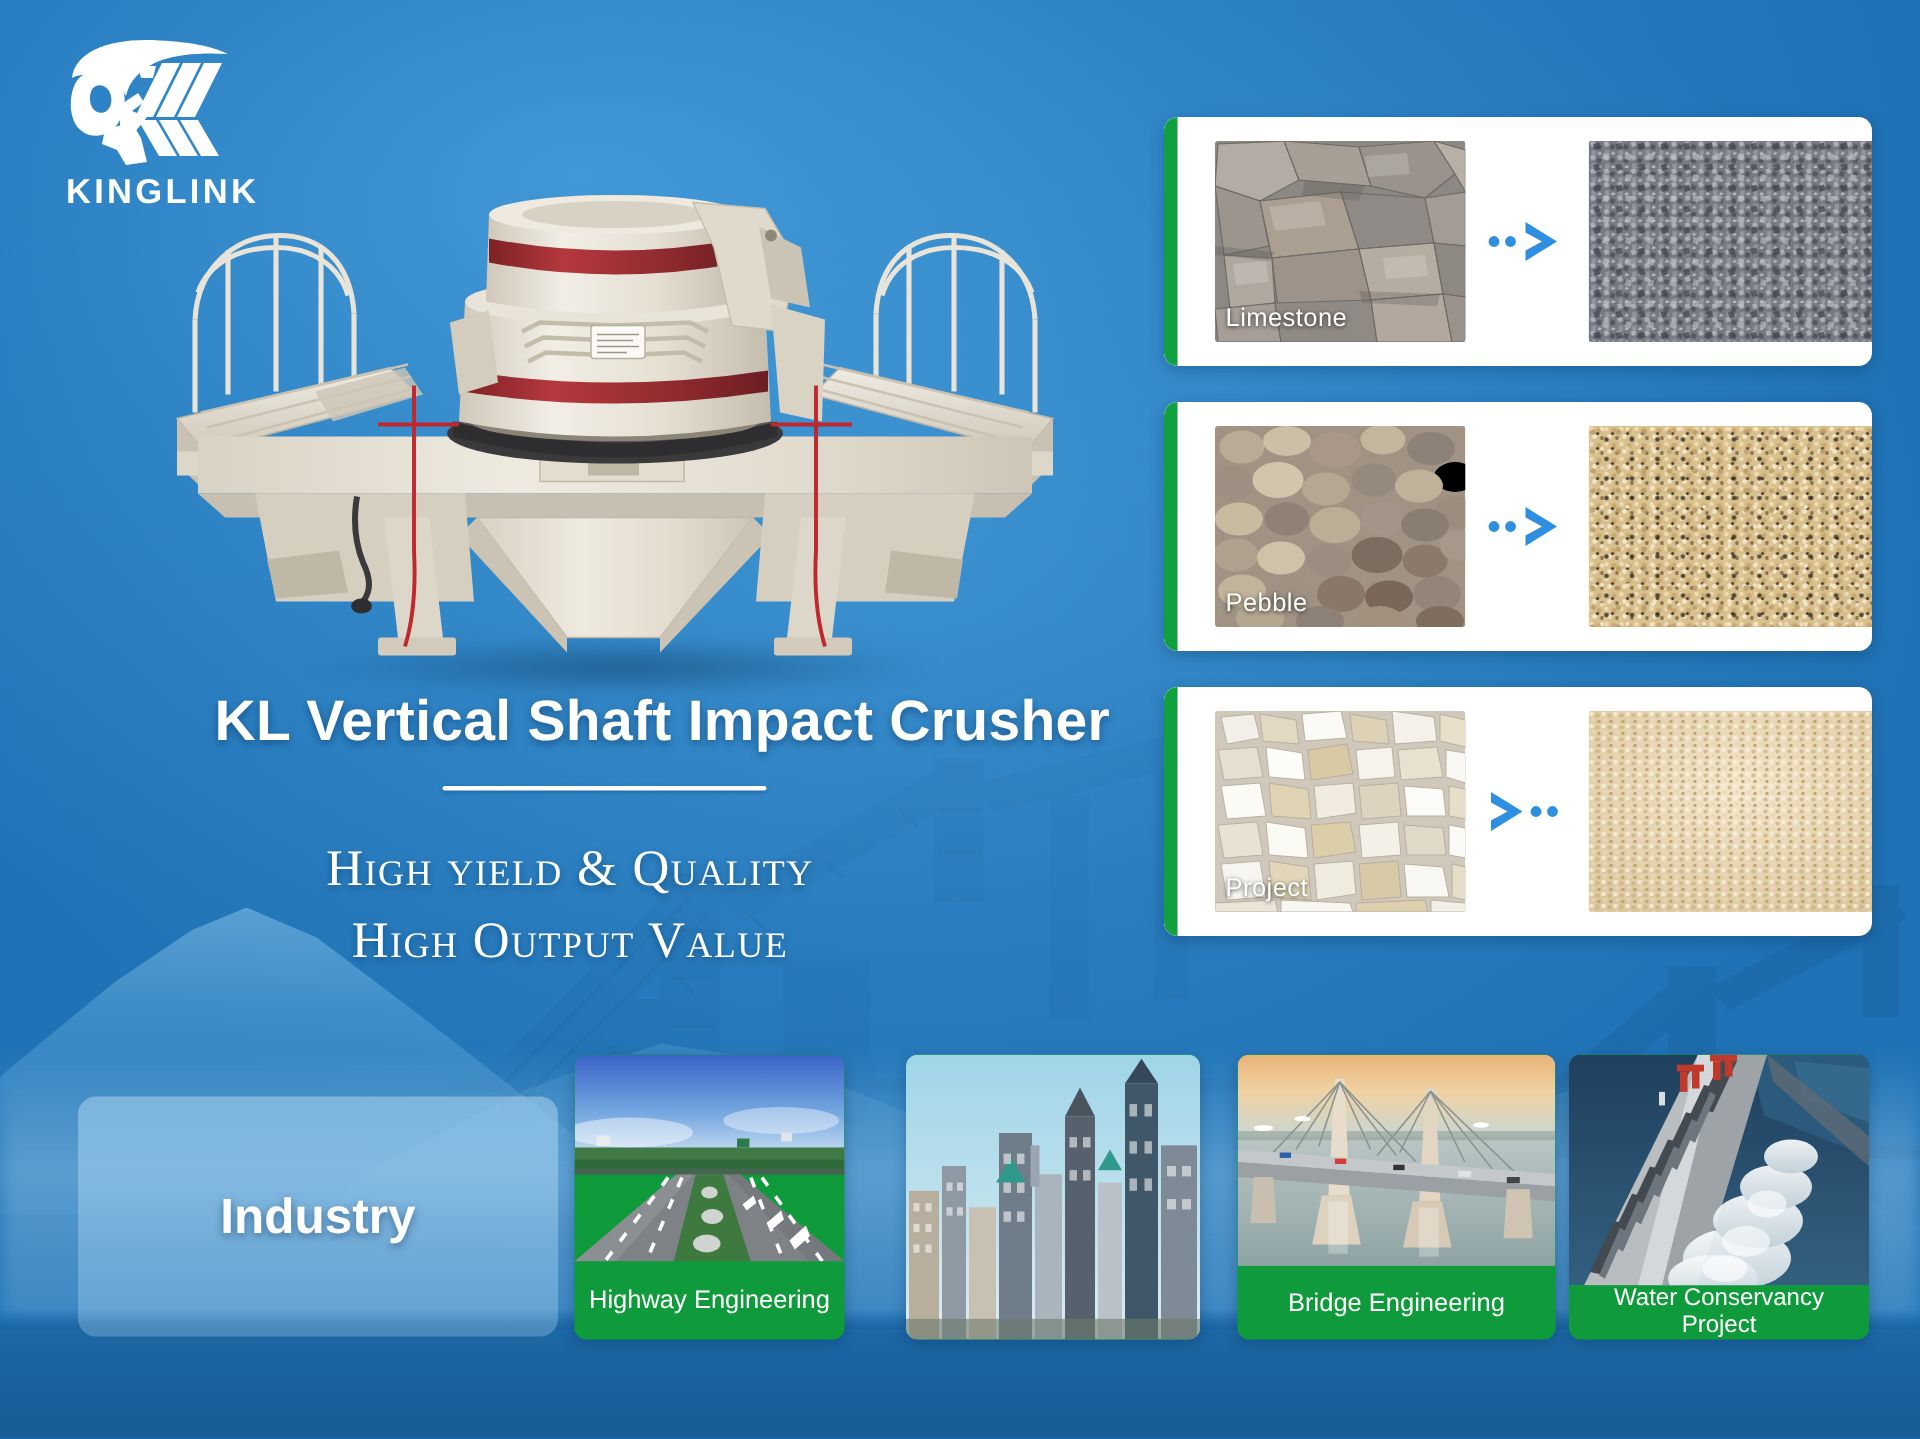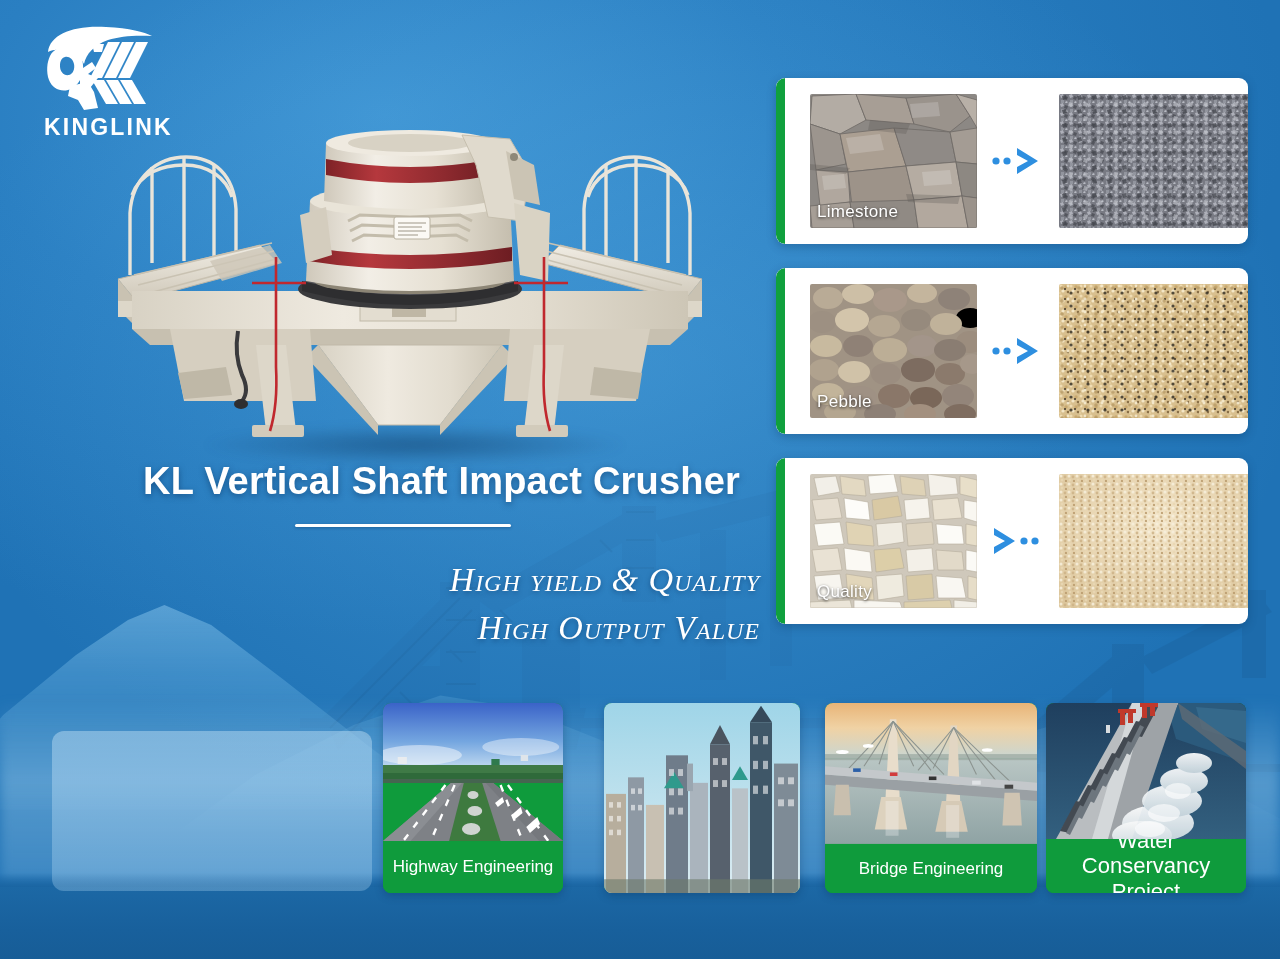--- a/index.html
+++ b/index.html
@@ -85,24 +85,23 @@
     color:#ffffff; font-size:38px; font-weight:bold;
     letter-spacing:.2px;
     text-shadow: 0 2px 6px rgba(10,50,95,.55);
   }
   .rule {
     position:absolute; left:295px; top:524px; width:216px; height:3px;
     background:#ffffff; border-radius:2px;
     box-shadow: 0 1px 3px rgba(10,50,95,.4);
   }
   .taglines {
-    position:absolute; left:0; top:556px; width:760px; text-align:right;
+    position:absolute; left:0; top:556px; width:760px; text-align:center;
     font-family:"Liberation Serif", serif;
     color:#ffffff;
-    font-style:italic;
   }
   .tagline {
     font-size:34px; font-variant: small-caps; letter-spacing:1px;
     line-height:1.42;
     text-shadow: 0 2px 5px rgba(10,50,95,.5);
   }
 
   
   .cards { position:absolute; left:776px; top:78px; width:472px; }
   .mat-card {
@@ -152,21 +151,21 @@
     box-shadow: 0 3px 9px rgba(8,45,85,.32);
     background:#0f9b3c;
     display:flex; flex-direction:column;
   }
   .app-thumb { flex:1 1 auto; position:relative; overflow:hidden; }
   .app-caption {
     height:52px; background:#0f9b3c; color:#fff;
     display:flex; align-items:center; justify-content:center; text-align:center;
     font-size:17px; line-height:1.14; padding:0 6px;
   }
-  .app-caption.two-line { height:54px; font-size:22px; }
+  .app-caption.two-line { height:36px; font-size:16px; }
 
   svg { display:block; }
 </style>
 </head>
 <body>
 
 <div class="poster">
 
   <div class="bg-sky"></div>
 
@@ -547,21 +546,21 @@
             <polygon points="66,102 92,100 94,122 68,126" fill="#efebdf"></polygon>
             <polygon points="96,102 122,100 124,124 98,126" fill="#d8caa6"></polygon>
             <polygon points="126,102 152,104 156,124 128,124" fill="#f9f7f2"></polygon>
             <polygon points="158,102 167,104 167,126 158,124" fill="#e6ddc8"></polygon>
             <polygon points="0,128 40,126 42,134 0,134" fill="#ebe5d8"></polygon>
             <polygon points="44,126 90,128 92,134 44,134" fill="#f8f6f0"></polygon>
             <polygon points="94,128 140,126 142,134 94,134" fill="#ddd0ae"></polygon>
             <polygon points="144,126 167,128 167,134 144,134" fill="#f1eee6"></polygon>
           </g>
         </svg>
-        <span class="mat-label">Quality</span>
+        <span class="mat-label">Project</span>
       </div>
       <div class="mat-arrow">
         <svg width="54" height="30" viewBox="0 0 54 30">
           <path d="M4 2 L25 15 L4 28 L4 21 L15 15 L4 9 Z" fill="#2e8fe0"></path>
           <circle cx="34" cy="15" r="3.6" fill="#2e8fe0"></circle>
           <circle cx="45" cy="15" r="3.6" fill="#2e8fe0"></circle>
         </svg>
       </div>
       <div class="mat-out">
         <svg class="tex" viewBox="0 0 200 134" preserveAspectRatio="none">
@@ -580,20 +579,21 @@
           <rect width="200" height="134" fill="url(#qsG)"></rect>
           <rect width="200" height="134" fill="url(#qsand)" opacity=".85"></rect>
         </svg>
       </div>
     </div>
 
   </div>
 
   <div class="apps-panel">
     <div class="apps-title">
+      <div>Industry</div>
     </div>
   </div>
 
   <div class="app-card" style="left:383px;width:180px">
     <div class="app-thumb">
       <svg viewBox="0 0 196 138" preserveAspectRatio="none" style="width:100%;height:100%">
         <defs>
             <linearGradient id="skyH" x1="0" y1="0" x2="0" y2="1">
           <stop offset="0%" stop-color="#3a63c8"></stop>
               <stop offset="55%" stop-color="#74a6e0"></stop>

